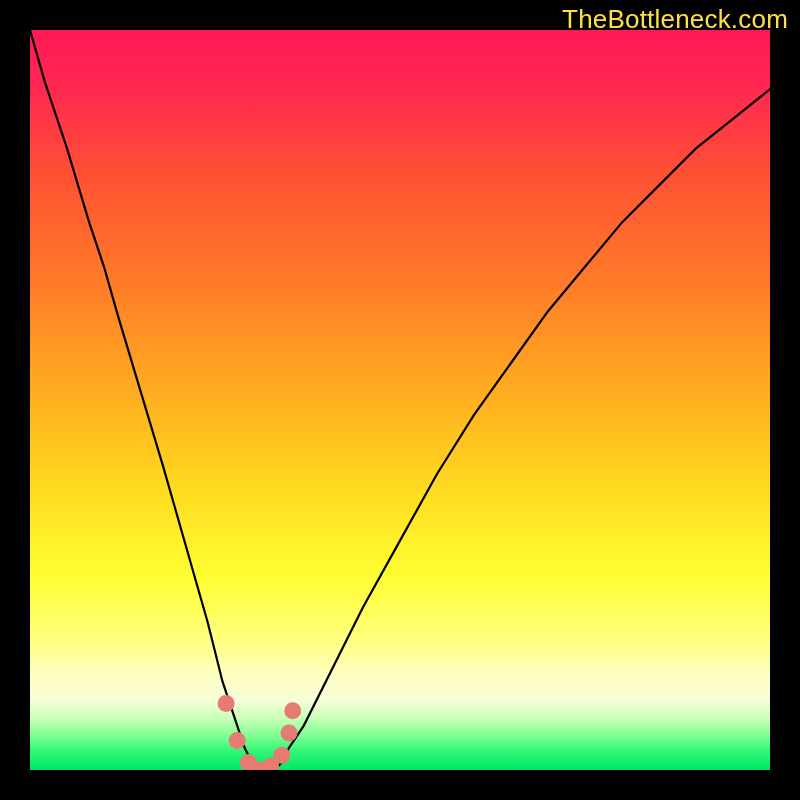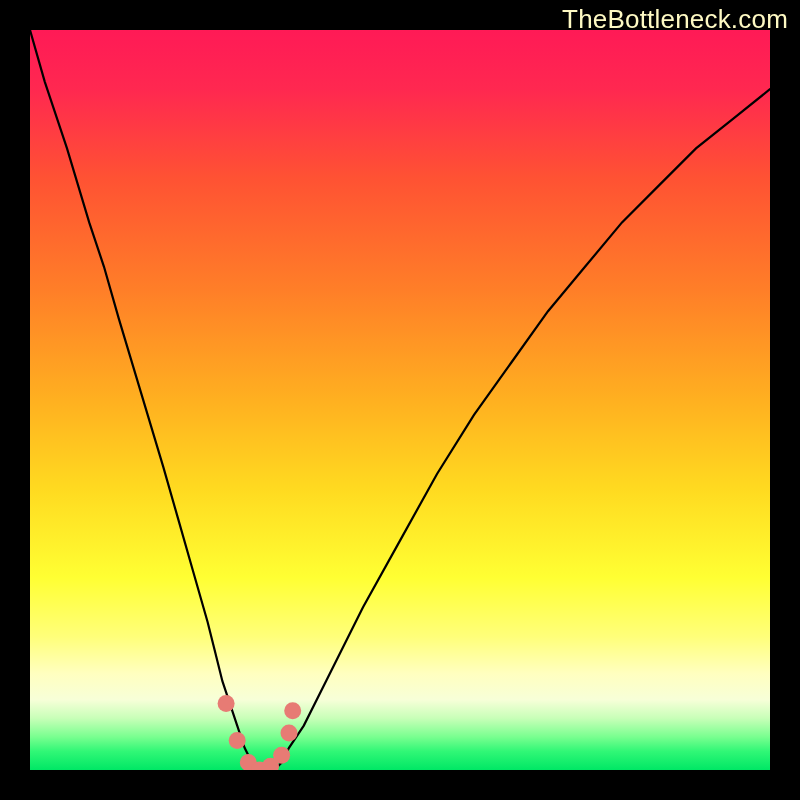--- a/index.html
+++ b/index.html
@@ -23,21 +23,21 @@
     position: absolute;
     left: 0;
     top: 0;
     width: 100%;
     height: 100%;
   }
   .watermark {
     position: absolute;
     top: 4px;
     right: 12px;
-    color: #fef9c3;
+    color: #fde047;
     font-size: 26px;
     font-weight: 500;
     letter-spacing: 0.2px;
   }
   svg.curve {
     position: absolute;
     left: 0;
     top: 0;
     width: 100%;
     height: 100%;

